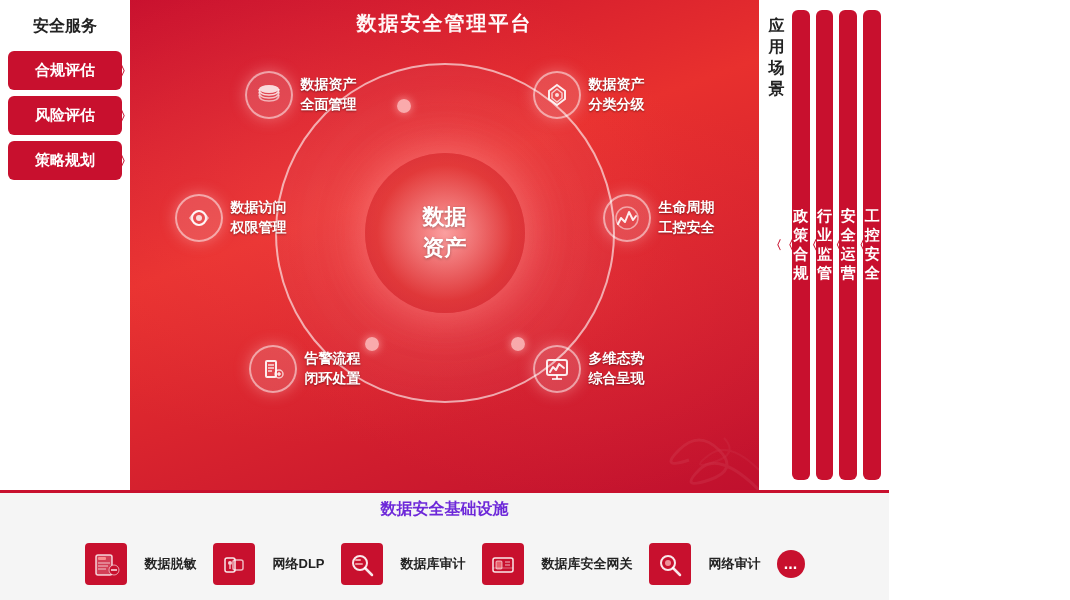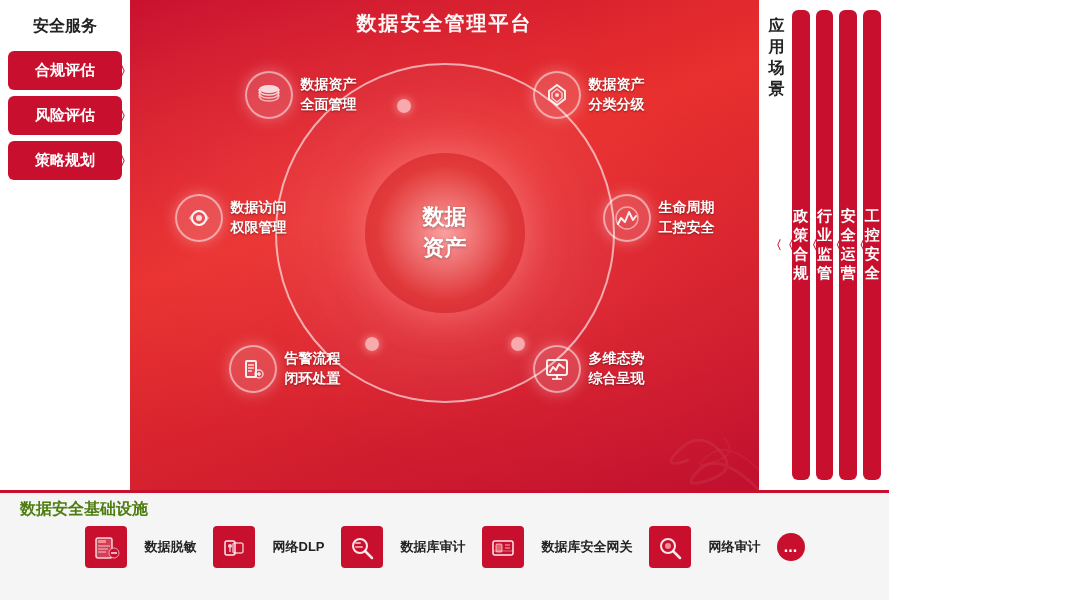--- a/index.html
+++ b/index.html
@@ -189,21 +189,21 @@
     
     .node-mr {
       top: 46%;
       right: 10px;
       transform: translateY(-50%);
       flex-direction: row;
     }
     
     .node-bl {
       bottom: 30px;
-      left: 64px;
+      left: 84px;
       flex-direction: row-reverse;
     }
     
     .node-br {
       bottom: 30px;
       right: 80px;
     }
 
     
     .glow-dot {
@@ -261,23 +261,23 @@
       background: #f5f5f5;
       border-top: 3px solid #c8102e;
       display: flex;
       flex-direction: column;
       padding: 6px 20px 6px;
     }
 
     .bottom-title {
       font-size: 16px;
       font-weight: bold;
-      color: #4d7c0f;
-      text-align: left;
-      margin-bottom: 6px;
+      color: #6d28d9;
+      text-align: center;
+      margin-bottom: 23px;
     }
 
     .bottom-items {
       display: flex;
       align-items: center;
       gap: 16px;
       justify-content: center;
     }
 
     .bottom-item {

